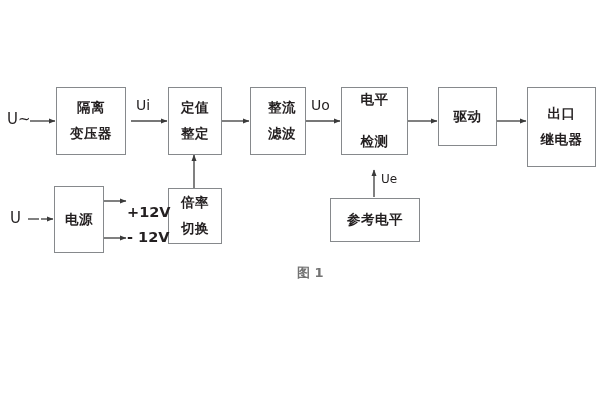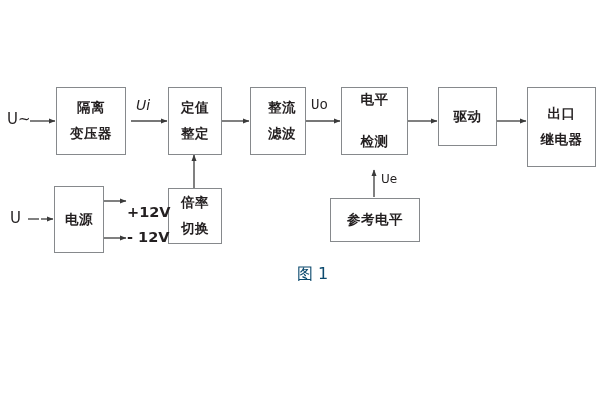--- a/index.html
+++ b/index.html
@@ -57,24 +57,24 @@
   svg.wires {
     position: absolute;
     left: 0;
     top: 0;
     width: 600px;
     height: 400px;
     overflow: visible;
   }
   .caption {
     position: absolute;
-    font-size: 16px;
-    font-weight: 400;
+    font-size: 13px;
+    font-weight: 700;
     white-space: nowrap;
-    color: #0c4a6e;
+    color: #737373;
   }
 </style>
 </head>
 <body>
 
 <div id="diagram">
 
   <svg class="wires" xmlns="http://www.w3.org/2000/svg">
     <defs>
       <marker id="arrowhead" markerWidth="7" markerHeight="7" refX="6.2" refY="3" orient="auto" markerUnits="userSpaceOnUse">
@@ -145,23 +145,23 @@
   </div>
 
   <div class="box single" style="left:330px; top:198px; width:90px; height:44px;">
     <span class="line">参考电平</span>
   </div>
 
   <div class="lbl" style="left:7px; top:110px; font-size:15px;">U~</div>
 
   <div class="lbl" style="left:10px; top:209px; font-size:15px;">U</div>
 
-  <div class="lbl" style="left:136px; top:97px; font-size:14px;font-style:italic;">Ui</div>
+  <div class="lbl" style="left:136px; top:97px; font-size:14px;">Ui</div>
 
-  <div class="lbl" style="left:311px; top:97px; font-size:14px;font-family:Liberation Mono, monospace;">Uo</div>
+  <div class="lbl" style="left:311px; top:97px; font-size:14px;">Uo</div>
 
   <div class="lbl" style="left:381px; top:172px; font-size:12px;">Ue</div>
 
   <div class="lbl bold" style="left:127px; top:204px; font-size:14.5px;">+12V</div>
 
   <div class="lbl bold" style="left:127px; top:229px; font-size:14.5px;">- 12V</div>
 
   <div class="caption" style="left:297px; top:264px;">图 1</div>
 
 </div>

